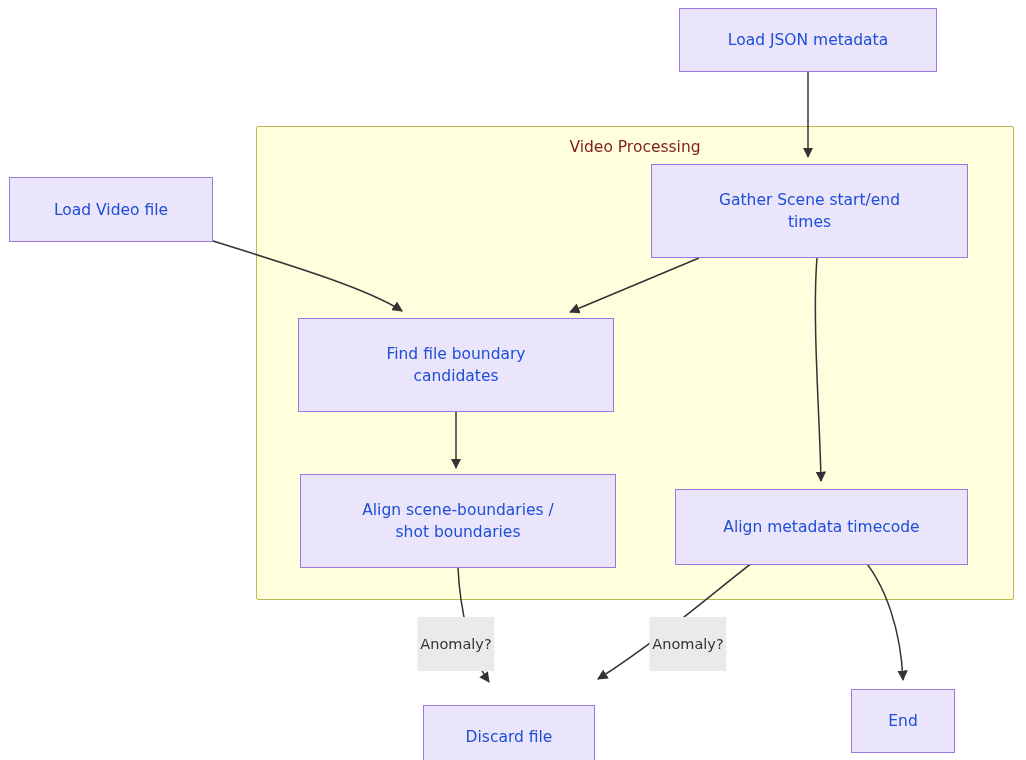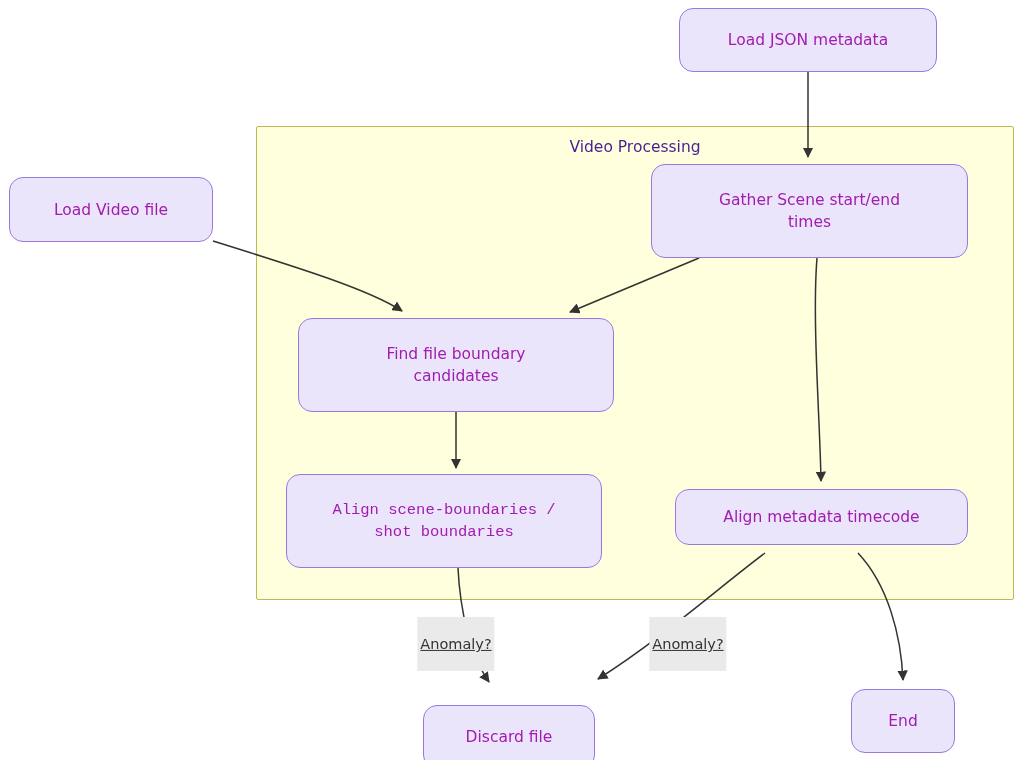--- a/index.html
+++ b/index.html
@@ -29,54 +29,53 @@
   .cluster {
     position: absolute;
     box-sizing: border-box;
     background: #ffffdd;
     border: 1.4px solid #bbbb55;
     border-radius: 2px;
   }
   .cluster-label {
     position: absolute;
     font-size: 15.5px;
-    color: #4c1d95;
+    color: #7f1d1d;
     white-space: nowrap;
     transform: translateX(-50%);
     text-align: left;
   }
   .node {
     position: absolute;
     box-sizing: border-box;
     background: #ebe5fb;
     border: 1.3px solid #9b78e0;
-    border-radius: 14px;
+    border-radius: 0;
     display: flex;
     align-items: center;
     justify-content: center;
     text-align: center;
-    color: #a21caf;
+    color: #1d4ed8;
     font-size: 15.5px;
     line-height: 1.42;
     padding: 16px 8px;
   }
   .node-label {
     display: block;
     white-space: pre-line;
   }
   .edge-label {
     position: absolute;
     background: #eaeaea;
     color: #333333;
     font-size: 14.5px;
     line-height: 1.25;
     padding: 18px 3px;
     white-space: nowrap;
     transform: translate(-50%, -50%);
-    text-decoration: underline;
   }
 </style>
 </head>
 <body>
 
 <div id="diagram">
 
   <div class="cluster" style="left:256px; top:126px; width:758px; height:474px;"></div>
   <div class="cluster-label" style="left:635px; top:138px;">Video Processing</div>
 
@@ -115,26 +114,26 @@
 
   <div class="node" style="left:9px; top:177px; width:204px; height:65px;">
     <span class="node-label">Load Video file</span>
   </div>
 
   <div class="node" style="left:298px; top:318px; width:316px; height:94px;">
     <span class="node-label">Find file boundary
 candidates</span>
   </div>
 
-  <div class="node" style="left:286px; top:474px; width:316px; height:94px;font-family:Liberation Mono, monospace;">
+  <div class="node" style="left:300px; top:474px; width:316px; height:94px;">
     <span class="node-label">Align scene-boundaries /
 shot boundaries</span>
   </div>
 
-  <div class="node" style="left:675px; top:489px; width:293px; height:56px;">
+  <div class="node" style="left:675px; top:489px; width:293px; height:76px;">
     <span class="node-label">Align metadata timecode</span>
   </div>
 
   <div class="node" style="left:423px; top:705px; width:172px; height:64px;text-align:center;">
     <span class="node-label">Discard file</span>
   </div>
 
   <div class="node" style="left:851px; top:689px; width:104px; height:64px;text-align:center;">
     <span class="node-label">End</span>
   </div>

